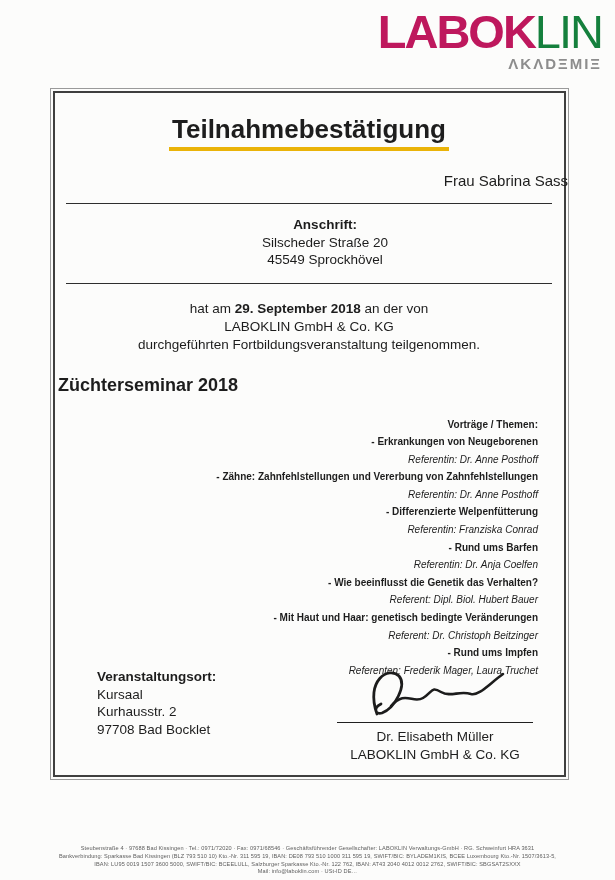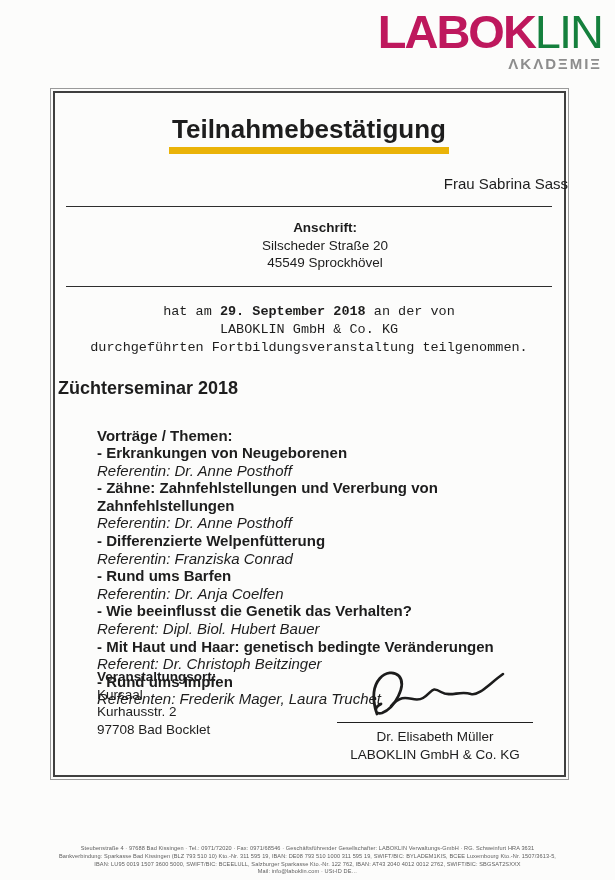--- a/index.html
+++ b/index.html
@@ -14,32 +14,32 @@
   .brand{font-size:47px;font-weight:800;letter-spacing:-2px;white-space:nowrap;}
   .brand .main{color:#be185d;}
   .brand .accent{color:#15803d;font-weight:500;}
   .akademie{font-size:15px;font-weight:700;color:#8d8d8d;letter-spacing:2px;margin-top:1px;}
   
   .frame-outer{position:absolute;left:50px;top:88px;width:517px;height:690px;border:1px solid #9a9a9a;}
   .frame-inner{position:absolute;left:2px;top:2px;right:2px;bottom:2px;border:2px solid #3f3f3f;}
   .content{position:absolute;left:50px;top:88px;width:518px;height:690px;box-sizing:border-box;padding-top:26px;}
   
   .title-row{text-align:center;}
-  .title{display:inline-block;font-size:26px;font-weight:800;border-bottom:7px solid #eab308;padding:0 3px 2px 3px;letter-spacing:0px;}
+  .title{display:inline-block;font-size:26px;font-weight:800;border-bottom:4px solid #eab308;padding:0 3px 2px 3px;letter-spacing:0px;}
   .recipient{text-align:right;font-size:15px;margin-top:21px;}
   .sep{border:none;border-top:1.5px solid #2e2e2e;margin:14px 16px 0 16px;}
   
   .address{text-align:center;font-size:13.5px;line-height:17.5px;margin-top:12px;padding-left:32px;}
   .address .label{font-weight:700;}
   
-  .statement{text-align:center;font-size:13.5px;line-height:18px;margin-top:16px;font-family:Liberation Mono, monospace;}
+  .statement{text-align:center;font-size:13.5px;line-height:18px;margin-top:16px;}
   .statement b{font-weight:700;}
   .event-title{text-align:left;font-size:18px;font-weight:800;margin-top:21px;padding-left:8px;}
   
-  .topics{margin:28px 30px 0 47px;font-size:15px;line-height:17.6px;}
+  .topics{margin:20px 30px 0 47px;font-size:10px;line-height:17.6px;text-align:right;}
   .topics-label{font-weight:700;}
   .topic-title{font-weight:700;}
   .topic-speaker{font-style:italic;}
   
   .bottom-row{position:absolute;left:0;top:576px;width:518px;}
   .venue{position:absolute;left:47px;top:4px;font-size:13.5px;line-height:17.5px;}
   .venue .label{font-weight:700;}
   .sign-block{position:absolute;right:28px;top:0;width:210px;text-align:center;}
   .sig-svg{display:block;margin:0 auto -4px auto;}
   .sig-rule{border:none;border-top:1.5px solid #1f1f1f;width:196px;margin:0 auto;}

